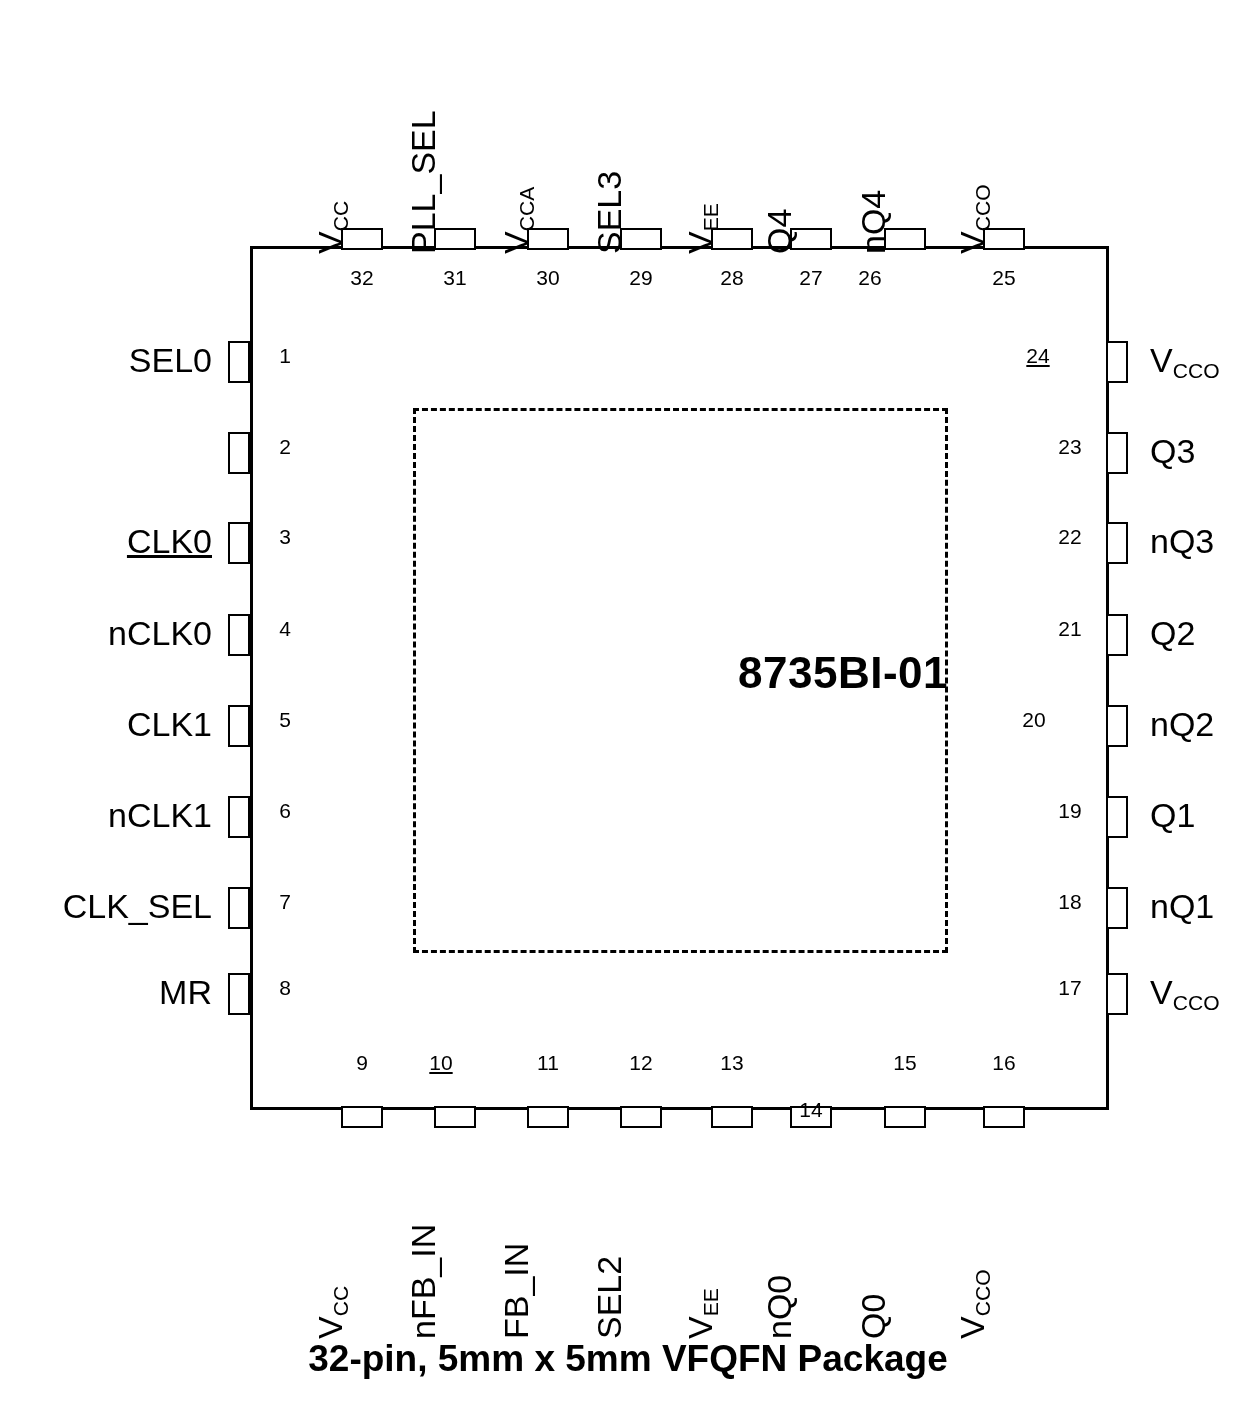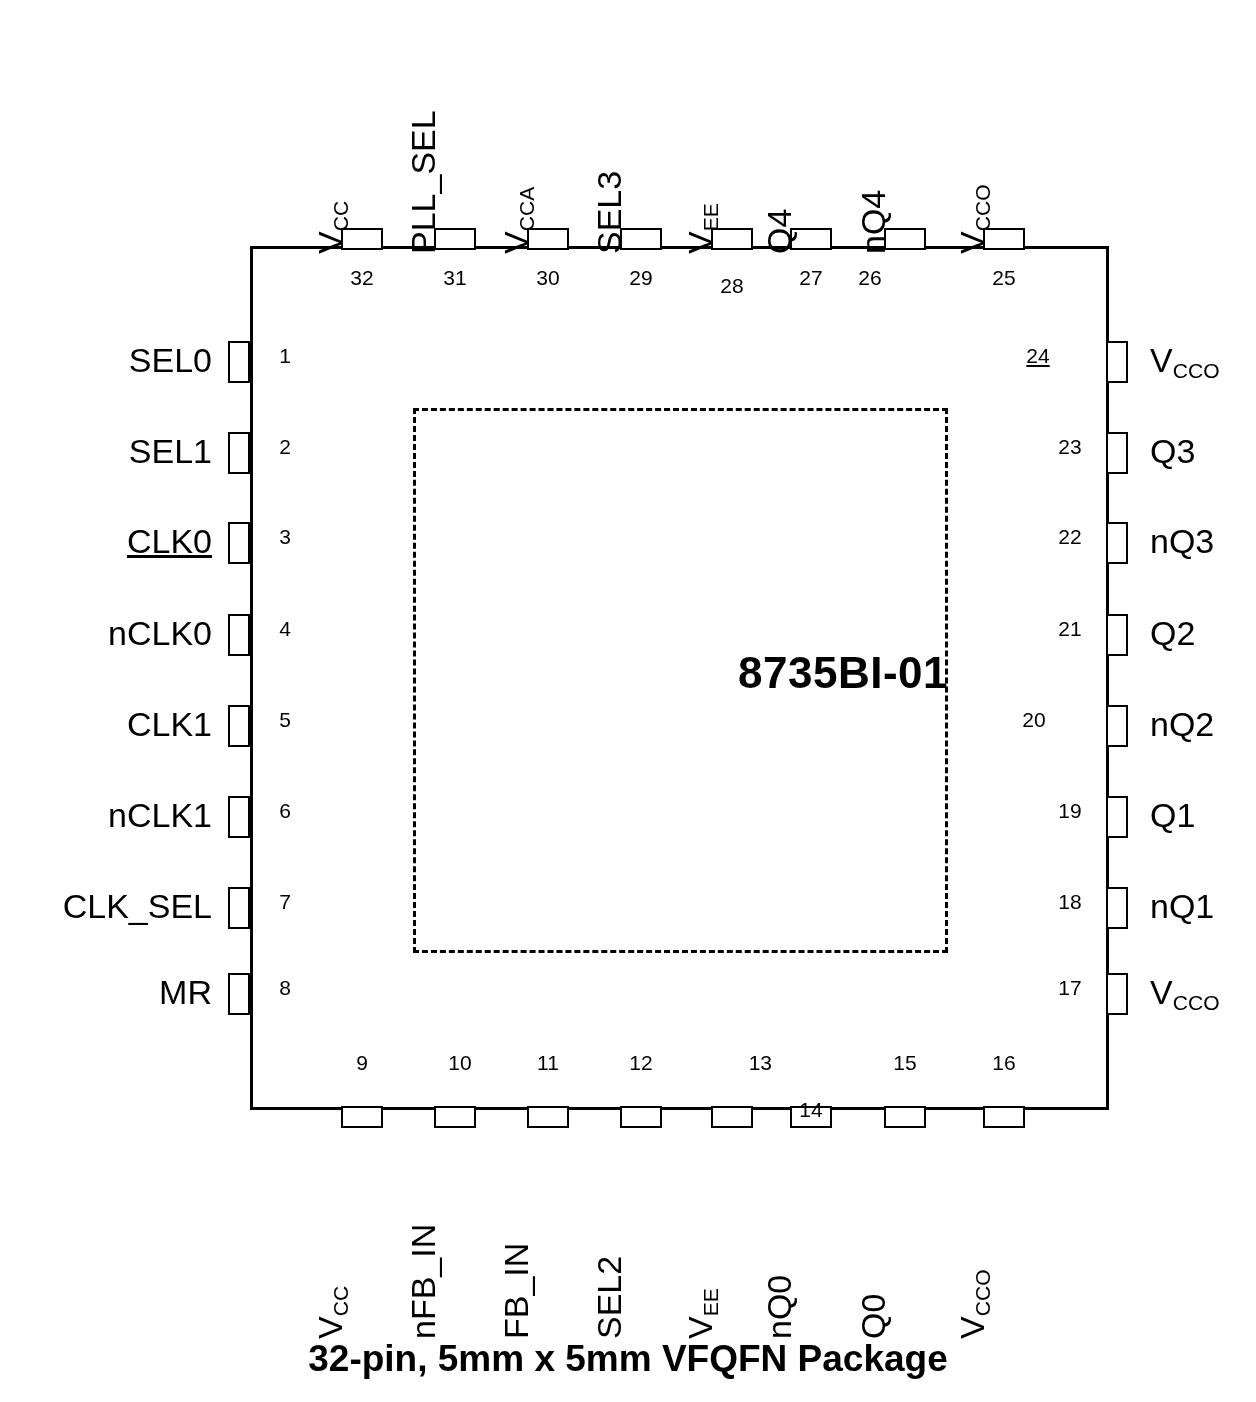--- a/index.html
+++ b/index.html
@@ -87,21 +87,21 @@
   <div class="pad pad-h" style="left:620px;top:228px;"></div>
   <div class="pad pad-h" style="left:711px;top:228px;"></div>
   <div class="pad pad-h" style="left:790px;top:228px;"></div>
   <div class="pad pad-h" style="left:884px;top:228px;"></div>
   <div class="pad pad-h" style="left:983px;top:228px;"></div>
 
   <div class="pinnum" style="left:322px;top:266px;width:80px;">32</div>
   <div class="pinnum" style="left:415px;top:266px;width:80px;">31</div>
   <div class="pinnum" style="left:508px;top:266px;width:80px;">30</div>
   <div class="pinnum" style="left:601px;top:266px;width:80px;">29</div>
-  <div class="pinnum" style="left:692px;top:266px;width:80px;margin-top:8px;">28</div>
+  <div class="pinnum" style="left:692px;top:266px;width:80px;">28</div>
   <div class="pinnum" style="left:771px;top:266px;width:80px;">27</div>
   <div class="pinnum" style="left:830px;top:266px;width:80px;">26</div>
   <div class="pinnum" style="left:964px;top:266px;width:80px;">25</div>
 
   <div class="lbl lbl-vert" style="left:350px;top:215px;"><span>V</span><sub>CC</sub></div>
   <div class="lbl lbl-vert" style="left:443px;top:215px;"><span>PLL_SEL</span><sub></sub></div>
   <div class="lbl lbl-vert" style="left:536px;top:215px;"><span>V</span><sub>CCA</sub></div>
   <div class="lbl lbl-vert" style="left:629px;top:215px;"><span>SEL3</span><sub></sub></div>
   <div class="lbl lbl-vert" style="left:720px;top:215px;"><span>V</span><sub>EE</sub></div>
   <div class="lbl lbl-vert" style="left:799px;top:215px;"><span>Q4</span><sub></sub></div>
@@ -120,21 +120,20 @@
   <div class="pinnum" style="left:265px;top:344px;width:40px;">1</div>
   <div class="pinnum" style="left:265px;top:435px;width:40px;">2</div>
   <div class="pinnum" style="left:265px;top:525px;width:40px;">3</div>
   <div class="pinnum" style="left:265px;top:617px;width:40px;">4</div>
   <div class="pinnum" style="left:265px;top:708px;width:40px;">5</div>
   <div class="pinnum" style="left:265px;top:799px;width:40px;">6</div>
   <div class="pinnum" style="left:265px;top:890px;width:40px;">7</div>
   <div class="pinnum" style="left:265px;top:976px;width:40px;">8</div>
 
   <div class="lbl lbl-left" style="left:0px;top:341px;width:212px;">SEL0</div>
-  <div class="lbl lbl-left" style="left:0px;top:432px;width:212px;">SEL1</div>
   <div class="lbl lbl-left" style="left:0px;top:522px;width:212px;text-decoration:underline;">CLK0</div>
   <div class="lbl lbl-left" style="left:0px;top:614px;width:212px;">nCLK0</div>
   <div class="lbl lbl-left" style="left:0px;top:705px;width:212px;">CLK1</div>
   <div class="lbl lbl-left" style="left:0px;top:796px;width:212px;">nCLK1</div>
   <div class="lbl lbl-left" style="left:0px;top:887px;width:212px;">CLK_SEL</div>
   <div class="lbl lbl-left" style="left:0px;top:973px;width:212px;">MR</div>
 
   <div class="pad pad-v" style="left:1106px;top:341px;"></div>
   <div class="pad pad-v" style="left:1106px;top:432px;"></div>
   <div class="pad pad-v" style="left:1106px;top:522px;"></div>
@@ -165,24 +164,24 @@
   <div class="pad pad-h" style="left:341px;top:1106px;"></div>
   <div class="pad pad-h" style="left:434px;top:1106px;"></div>
   <div class="pad pad-h" style="left:527px;top:1106px;"></div>
   <div class="pad pad-h" style="left:620px;top:1106px;"></div>
   <div class="pad pad-h" style="left:711px;top:1106px;"></div>
   <div class="pad pad-h" style="left:790px;top:1106px;"></div>
   <div class="pad pad-h" style="left:884px;top:1106px;"></div>
   <div class="pad pad-h" style="left:983px;top:1106px;"></div>
 
   <div class="pinnum" style="left:322px;top:1051px;width:80px;">9</div>
-  <div class="pinnum" style="left:420px;top:1051px;width:80px;">10</div>
+  <div class="pinnum" style="left:401px;top:1051px;width:80px;text-decoration:underline;">10</div>
   <div class="pinnum" style="left:508px;top:1051px;width:80px;">11</div>
   <div class="pinnum" style="left:601px;top:1051px;width:80px;">12</div>
-  <div class="pinnum" style="left:692px;top:1051px;width:80px;text-align:right;">13</div>
+  <div class="pinnum" style="left:692px;top:1051px;width:80px;">13</div>
   <div class="pinnum" style="left:771px;top:1098px;width:80px;">14</div>
   <div class="pinnum" style="left:865px;top:1051px;width:80px;">15</div>
   <div class="pinnum" style="left:964px;top:1051px;width:80px;">16</div>
 
   <div class="lbl lbl-vert" style="left:350px;top:1300px;"><span>V</span><sub>CC</sub></div>
   <div class="lbl lbl-vert" style="left:443px;top:1300px;"><span>nFB_IN</span><sub></sub></div>
   <div class="lbl lbl-vert" style="left:536px;top:1300px;"><span>FB_IN</span><sub></sub></div>
   <div class="lbl lbl-vert" style="left:629px;top:1300px;"><span>SEL2</span><sub></sub></div>
   <div class="lbl lbl-vert" style="left:720px;top:1300px;"><span>V</span><sub>EE</sub></div>
   <div class="lbl lbl-vert" style="left:799px;top:1300px;"><span>nQ0</span><sub></sub></div>

